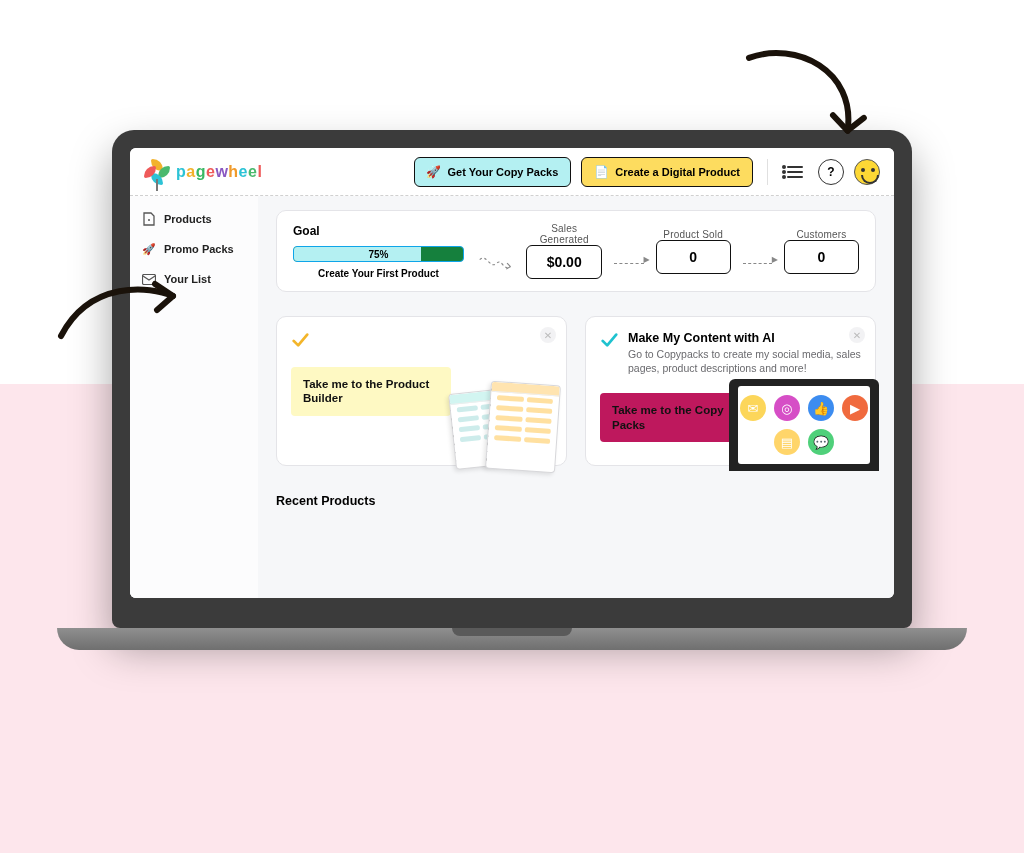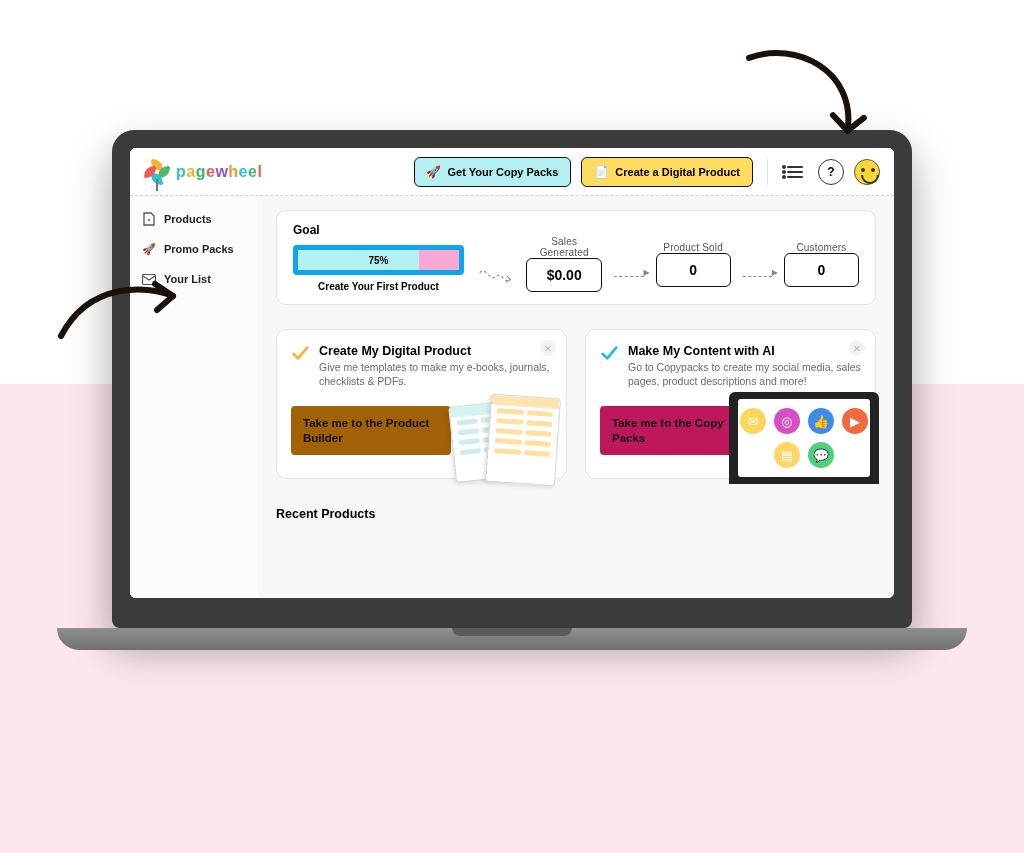--- a/index.html
+++ b/index.html
@@ -147,21 +147,21 @@
 
   .main { flex:1; padding:14px 18px; overflow:auto; }
 
   
   .goal-card {
     background:#fff; border:1px solid #e4e4e8; border-radius:10px;
     padding:12px 16px; display:flex; align-items:flex-end; gap:14px;
   }
   .goal-left { width:200px; }
   .goal-title { font-size:12px; font-weight:700; margin-bottom:8px; }
-  .progress-wrap { width:100%; height:30px; border:5px solid #0ea5e9; border-radius:4px; overflow:hidden; position:relative; background:#f9a8d4;}
+  .progress-wrap { width:100%; height:16px; border:1px solid #0ea5e9; border-radius:4px; overflow:hidden; position:relative; background:#15803d;}
   .progress-fill { height:100%; background:#b4f0f2;}
   .progress-label { position:absolute; left:50%; top:50%; transform:translate(-50%,-50%); font-size:10px; font-weight:700;}
   .goal-sub { font-size:10px; font-weight:700; text-align:center; margin-top:6px;}
 
   .goal-stats { display:flex; gap:12px; align-items:center; margin-left:auto;}
   .stat { text-align:center; }
   .stat-label { font-size:10px; color:#555; letter-spacing:.2px;}
   .stat-box {
     min-width:75px; height:34px; border:1.5px solid #111; border-radius:6px;
     display:flex;align-items:center;justify-content:center;
@@ -191,21 +191,21 @@
 
   .cta {
     margin-top:18px;
     padding:10px 12px;
     border-radius:4px;
     font-size:11.5px; font-weight:700;
     width:160px;
     cursor:pointer;
     line-height:1.25;
   }
-  .cta.yellow { background:#a16207; color:#111;}
+  .cta.yellow { background:#fef9c3; color:#111;}
   .cta.teal { background:#be185d; color:#111;}
 
   .card-illus {
     position:absolute; right:-4px; bottom:-6px;
     width:150px; height:95px;
   }
   .notebook {
     position:absolute; right:12px; bottom:0;
     width:70px;height:88px; background:#fff; border:1px solid #d7d7da; border-radius:4px;
     box-shadow: -2px 2px 4px rgba(0,0,0,.1);
@@ -364,24 +364,20 @@
             </div>
           </div>
 
           <div class="cards-row">
             <div class="action-card">
               <div class="dismiss">✕</div>
               <div class="card-head">
                 <svg class="check" viewBox="0 0 20 20">
                     <path d="M3 11 L8 16 L18 4" fill="none" stroke="#f3b52a" stroke-width="3" stroke-linecap="round" stroke-linejoin="round"></path>
                   </svg>
-                <div>
-                  <div class="card-title">Create My Digital Product</div>
-                  <div class="card-desc">Give me templates to make my e-books, journals, checklists &amp; PDFs.</div>
-                </div>
               </div>
               <div class="cta yellow">Take me to the Product Builder</div>
               <div class="card-illus">
                 <div class="notebook back">
                     <div class="nb-header"></div>
                     <div class="spiral"></div>
                     <div class="nb-row">
                       <i></i>
                       <i></i>
                     </div>

